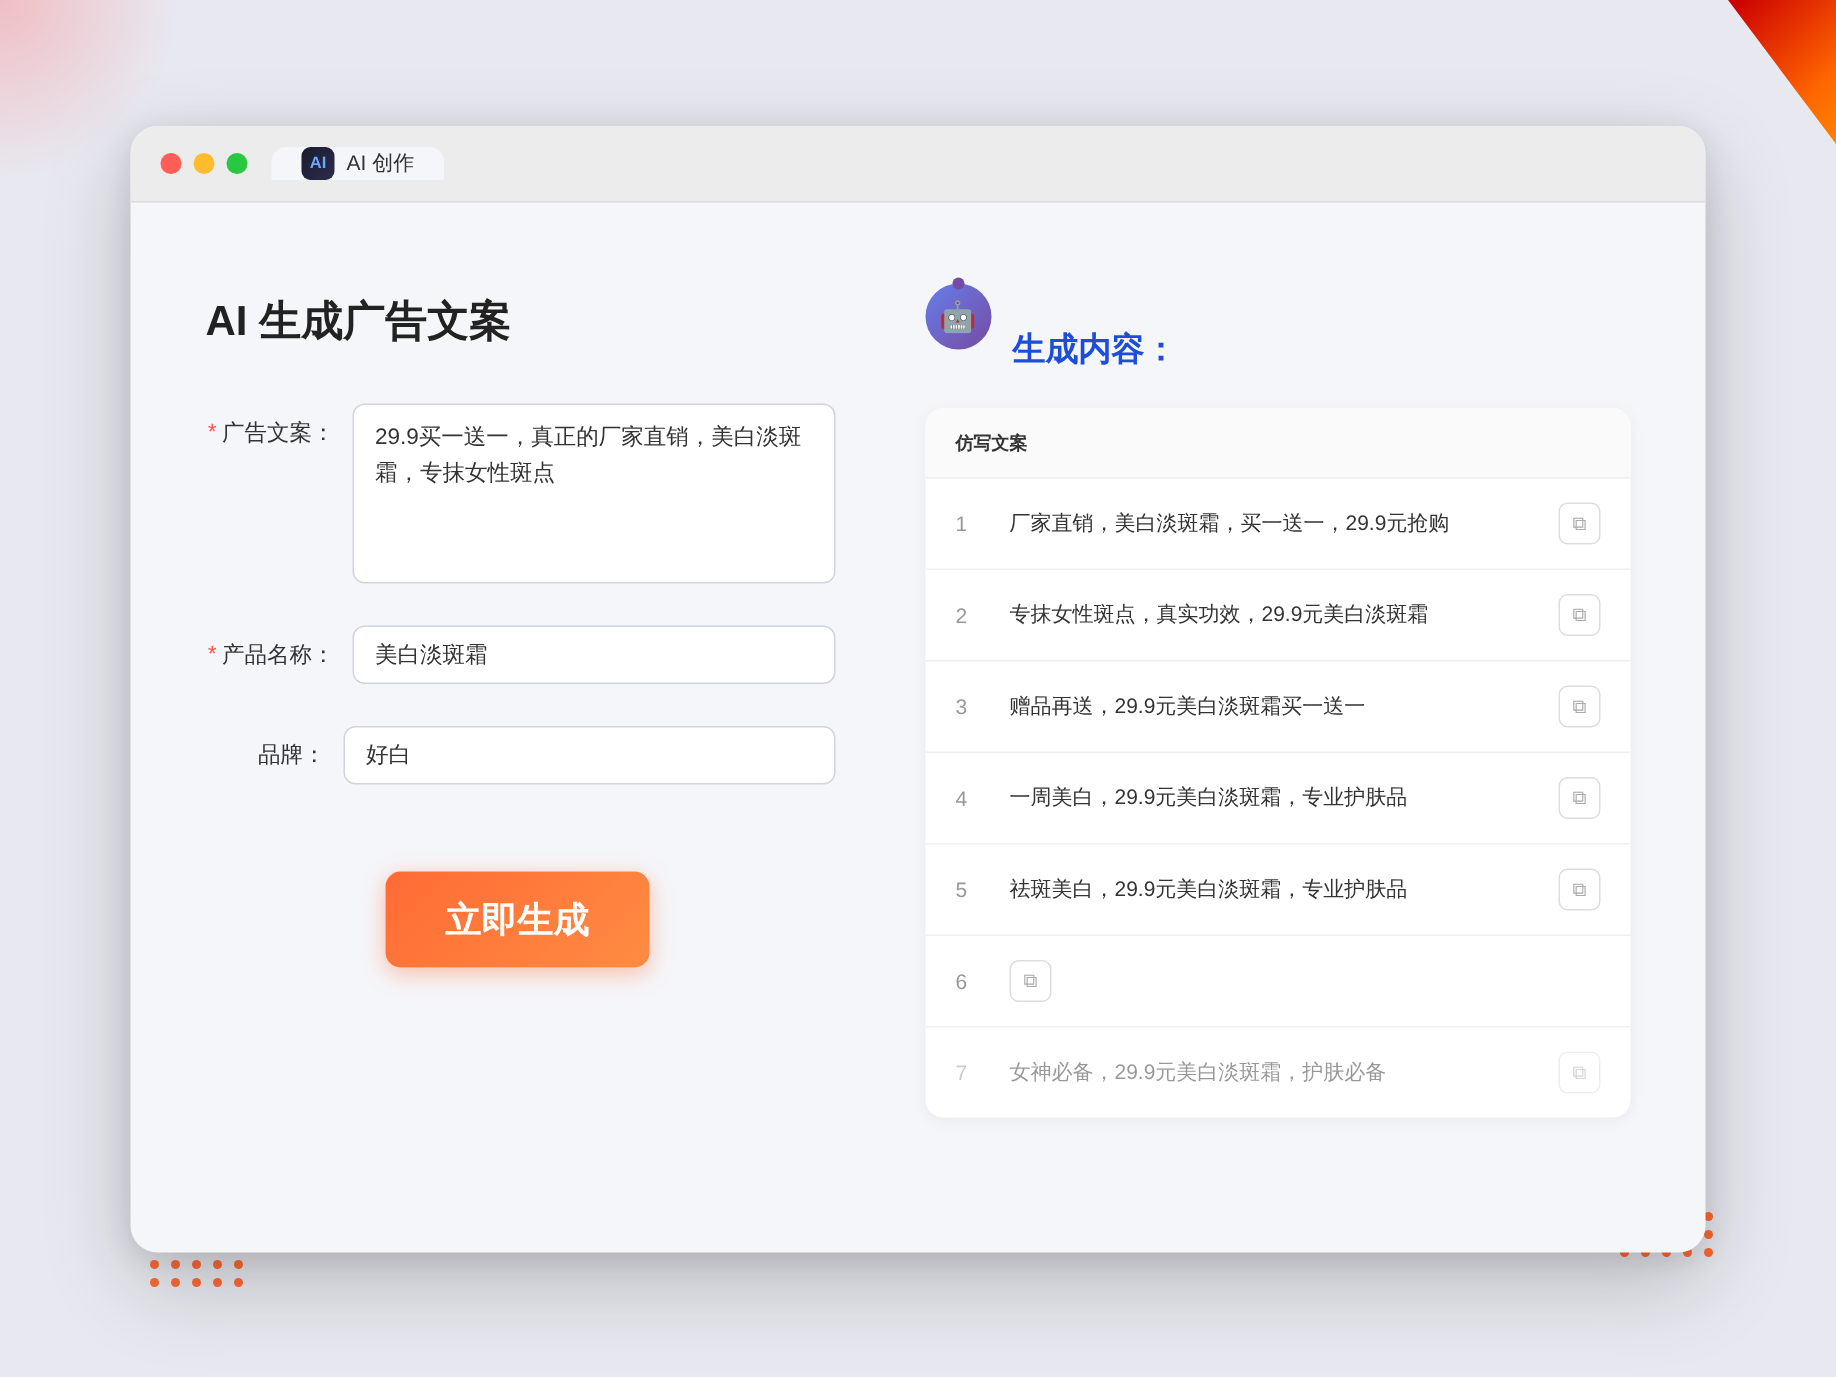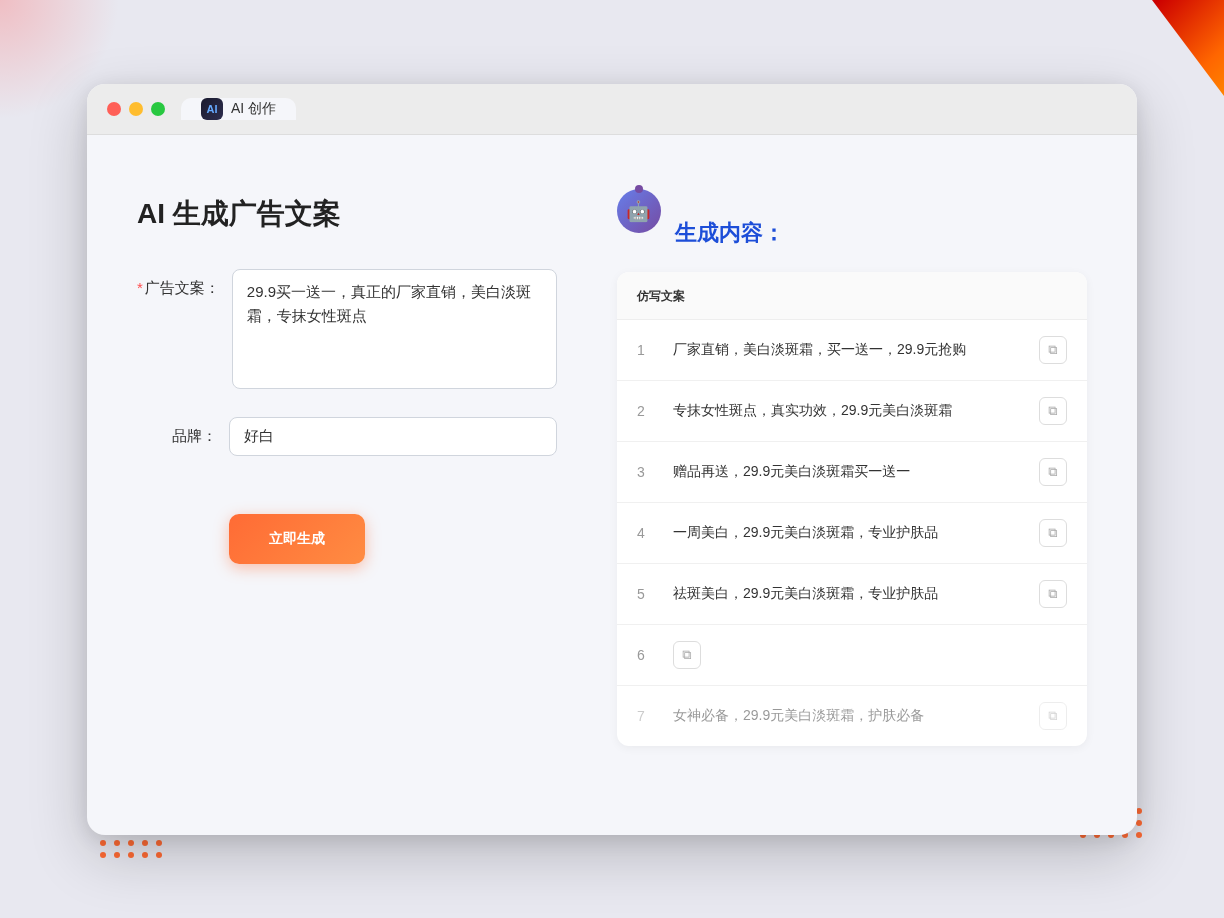--- a/index.html
+++ b/index.html
@@ -130,20 +130,21 @@
       margin-bottom: 28px;
       gap: 12px;
     }
     .form-label {
       font-size: 15px;
       color: #333;
       white-space: nowrap;
       padding-top: 10px;
       min-width: 80px;
       text-align: right;
+      font-family: Liberation Mono, monospace;
     }
     .required-star {
       color: #ff4d4f;
       margin-right: 2px;
     }
     .form-input {
       flex: 1;
       border: 1.5px solid #d0d5dd;
       border-radius: 8px;
       padding: 10px 14px;
@@ -154,27 +155,27 @@
       font-family: inherit;
       resize: none;
     }
     textarea.form-input {
       height: 120px;
       line-height: 1.6;
     }
 
     .generate-btn {
       margin-top: 30px;
-      margin-left: 92px;
+      margin-left: 120px;
       background: linear-gradient(135deg, #ff6b35, #ff8c42);
       color: white;
       border: none;
       border-radius: 10px;
       padding: 16px 40px;
-      font-size: 14px;
+      font-size: 24px;
       font-weight: 600;
       cursor: pointer;
       font-family: inherit;
       box-shadow: 0 4px 15px rgba(255,107,53,0.4);
     }
 
     
     .right-panel {
       flex: 1;
     }
@@ -327,20 +328,26 @@
 
       
       <div class="form-group">
         <label class="form-label">
           <span class="required-star">*</span><span>广告文案：</span>
         </label>
         <textarea class="form-input" placeholder="29.9买一送一，真正的厂家直销，美白淡斑霜，专抹女性斑点" style="">29.9买一送一，真正的厂家直销，美白淡斑霜，专抹女性斑点</textarea>
       </div>
 
       
+      <div class="form-group">
+        <label class="form-label">
+          <span class="required-star">*</span><span>产品名称：</span>
+        </label>
+        <input type="text" class="form-input" value="美白淡斑霜" style="">
+      </div>
 
       
       <div class="form-group">
         <label class="form-label">品牌：</label>
         <input type="text" class="form-input" value="好白" style="">
       </div>
 
       
       <button class="generate-btn">立即生成</button>
     </div>

